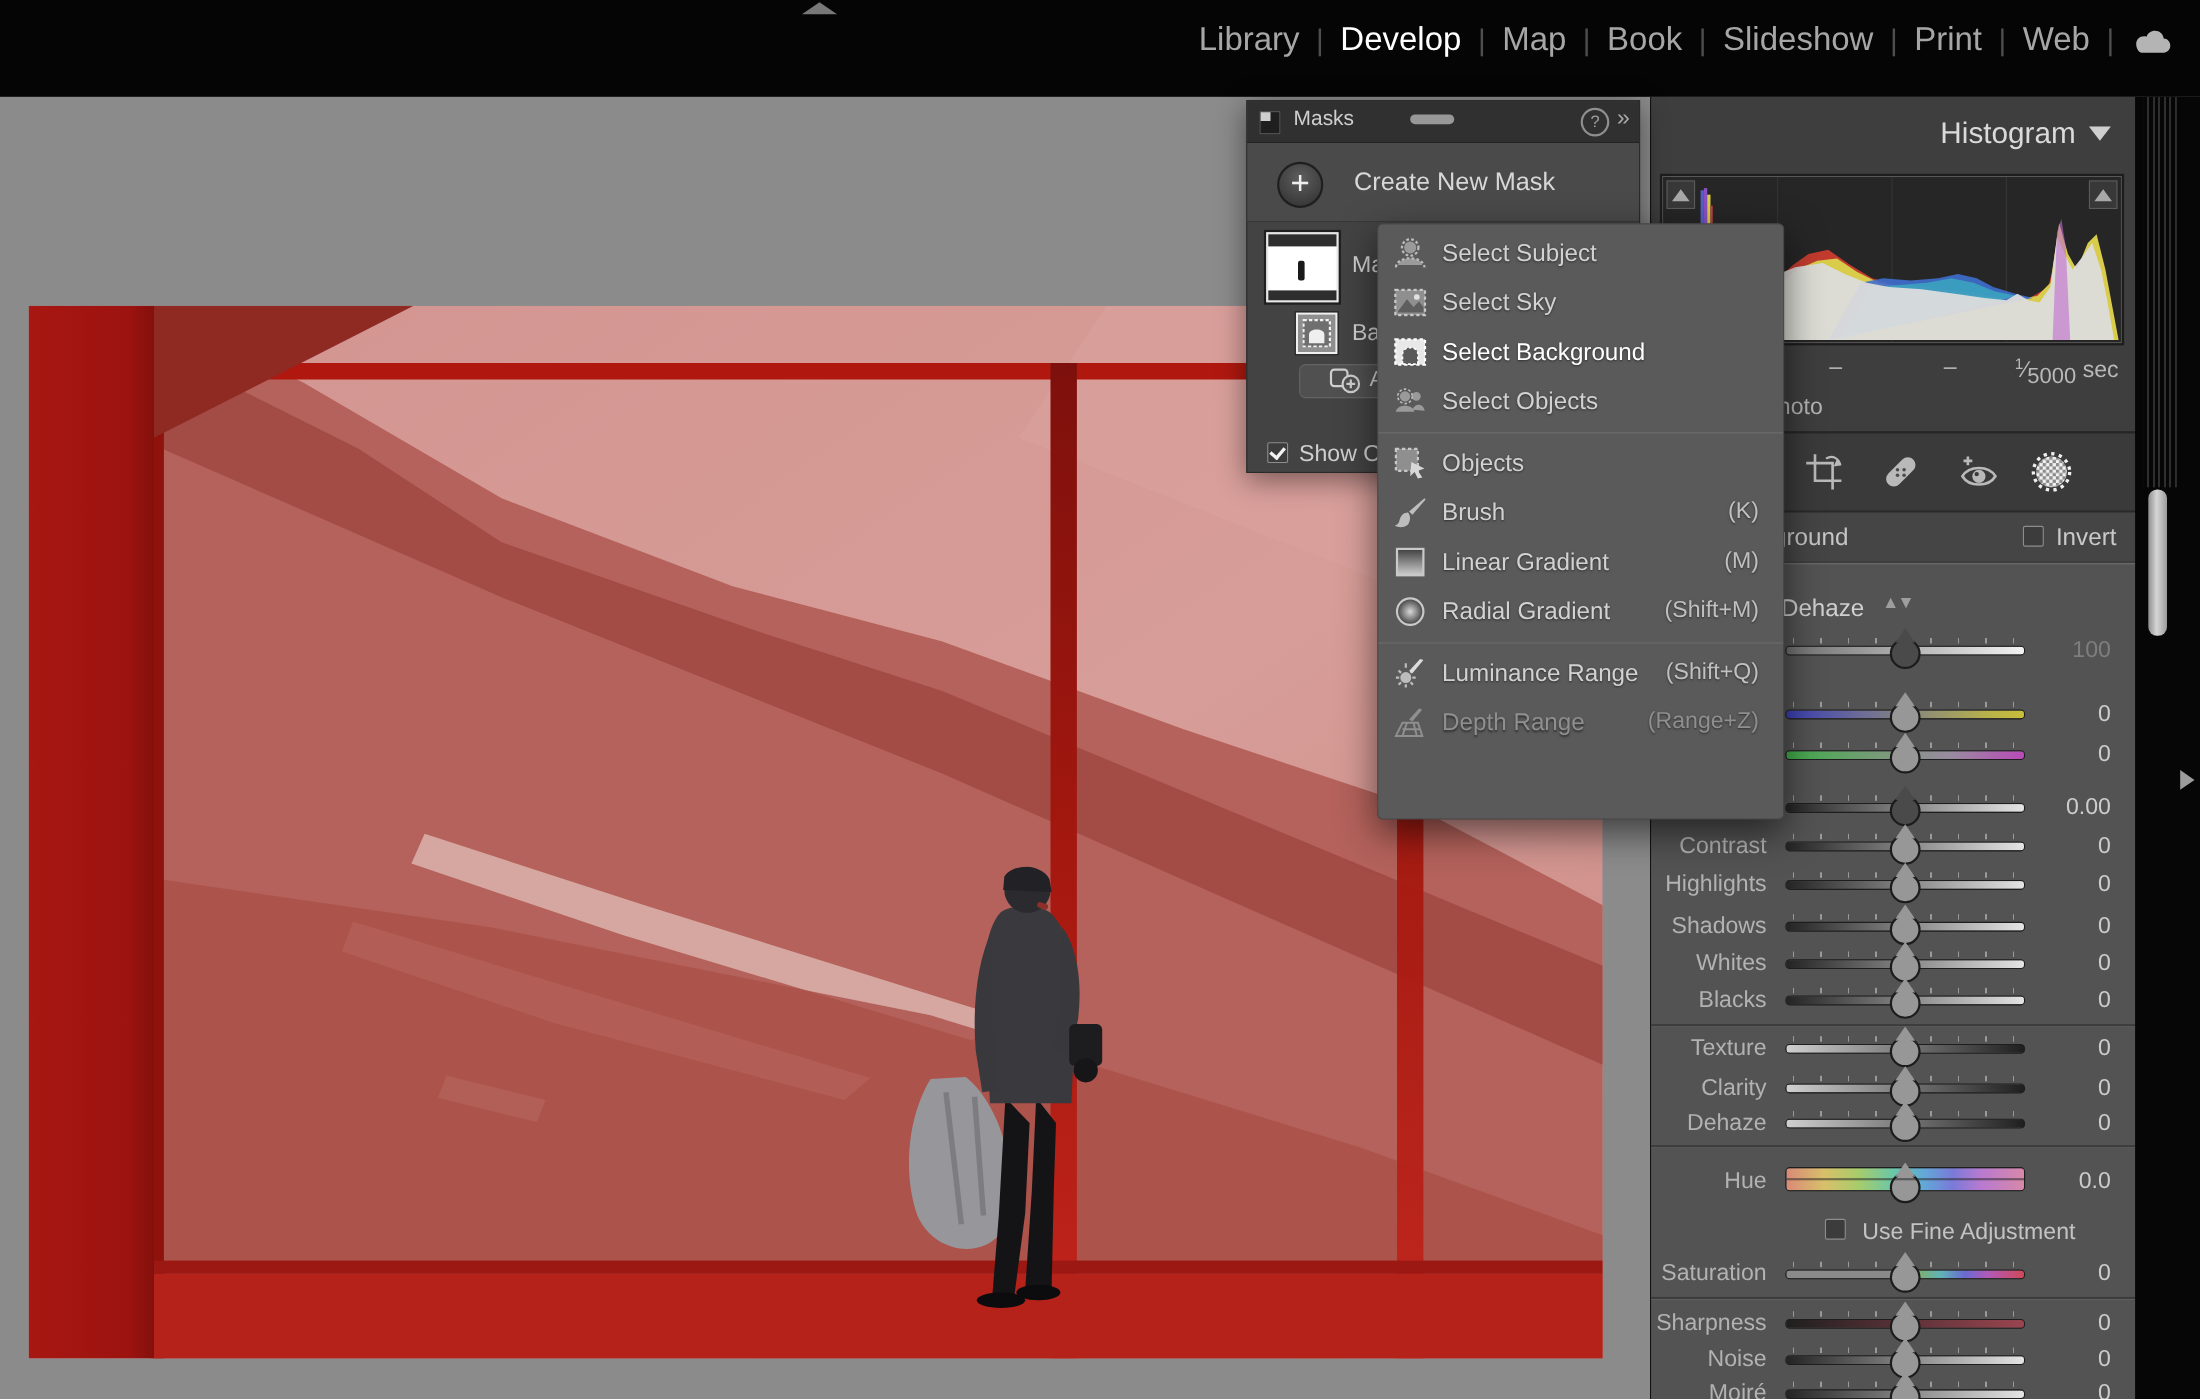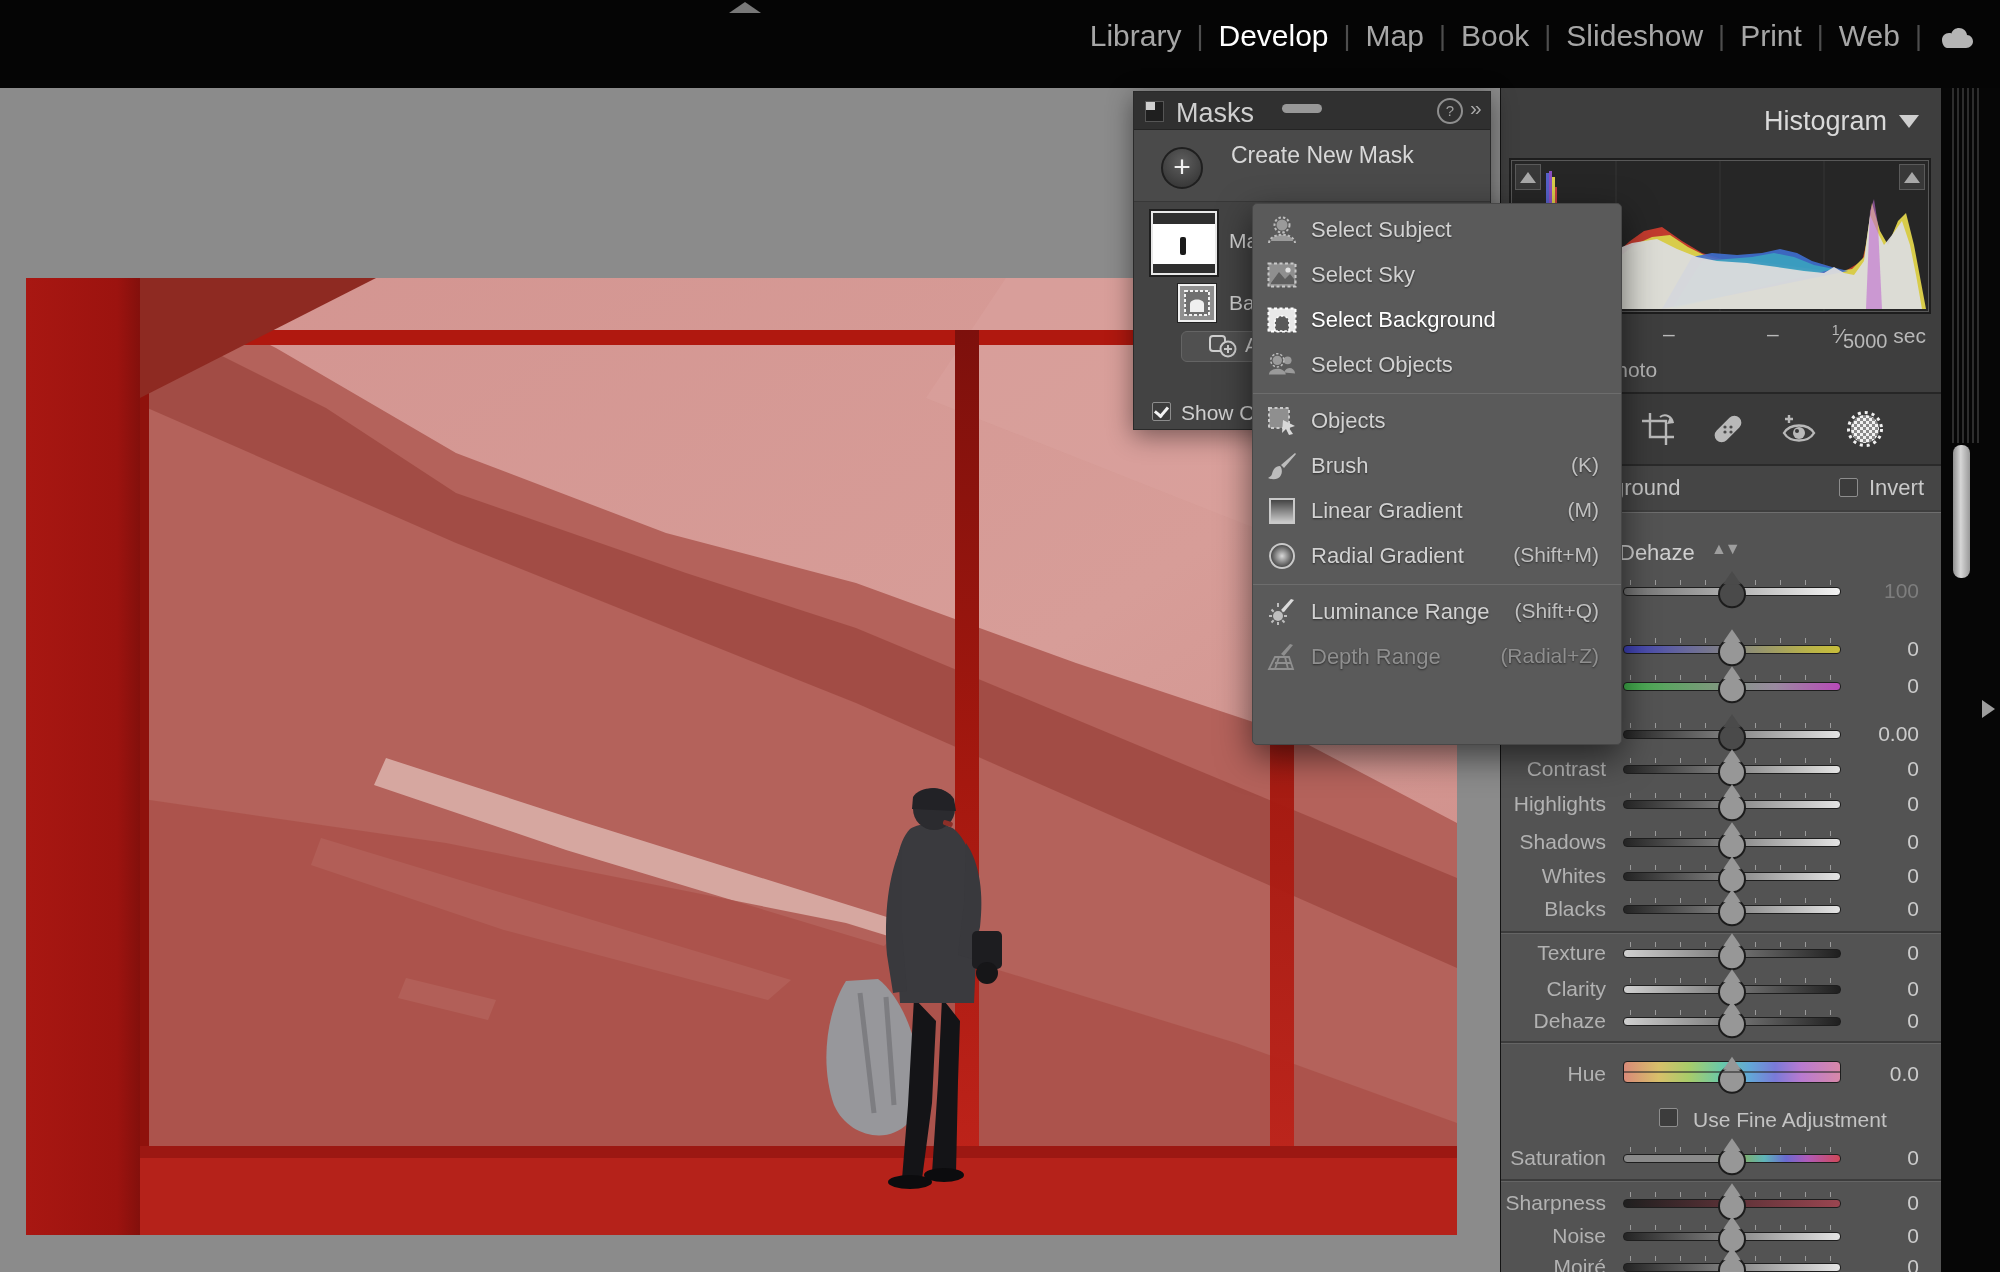--- a/index.html
+++ b/index.html
@@ -75,30 +75,30 @@
   .thumb{position:absolute;left:12px;top:357px;width:17px;height:133px;border-radius:8px;
     background:linear-gradient(90deg,#8f8f8f,#d6d6d6 45%,#9a9a9a);cursor:grab;}
   .expand-arrow{position:absolute;left:41px;top:612px;width:0;height:0;cursor:pointer;
     border-top:9px solid transparent;border-bottom:9px solid transparent;border-left:13px solid #9c9c9c;}
   
   .maskspanel{position:absolute;left:1133px;top:91px;width:356px;height:337px;background:#434343;z-index:6;
     box-shadow:0 6px 24px rgba(0,0,0,.45);border:1px solid #2a2a2a;}
   .mp-header{position:absolute;left:0;top:0;width:100%;height:37px;background:#303030;border-bottom:1px solid #242424;}
   .mp-winicon{position:absolute;left:11px;top:9px;width:17px;height:19px;background:#1f1f1f;border:1px solid #555;}
   .mp-winicon::after{content:"";position:absolute;left:0;top:0;width:9px;height:8px;background:#cfcfcf;}
-  .mp-title{position:absolute;left:42px;top:6px;font-size:27px;color:#cfcfcf;}
+  .mp-title{position:absolute;left:42px;top:6px;font-size:19px;color:#cfcfcf;}
   .mp-pill{position:absolute;left:148px;top:12px;width:40px;height:9px;border-radius:5px;background:#989898;cursor:grab;}
   .mp-help{position:absolute;left:303px;top:6px;width:22px;height:22px;border:2px solid #8f8f8f;border-radius:50%;
     color:#9f9f9f;font-size:15px;text-align:center;line-height:22px;cursor:pointer;}
   .mp-more{position:absolute;left:336px;top:4px;font-size:21px;color:#a8a8a8;cursor:pointer;}
   .mp-create{position:absolute;left:0;top:38px;width:100%;height:71px;background:#4a4a4a;border-bottom:1px solid #383838;cursor:pointer;}
   .plusbtn{position:absolute;left:27px;top:17px;width:38px;height:38px;border-radius:50%;
     background:radial-gradient(circle at 50% 35%,#5e5e5e,#2f2f2f);border:2px solid #1f1f1f;
     color:#efefef;font-size:30px;line-height:36px;text-align:center;}
-  .mp-create-label{position:absolute;left:97px;top:12px;font-size:23px;color:#d8d8d8;}
+  .mp-create-label{position:absolute;left:97px;top:22px;font-size:23px;color:#d8d8d8;}
   .mask-thumb{position:absolute;left:17px;top:119px;width:62px;height:60px;background:#ffffff;
     border:2px solid #e8e8e8;outline:2px solid #1f1f1f;cursor:pointer;}
   .mask-thumb .band-t{position:absolute;left:0;top:0;width:100%;height:11px;background:#2e2e2e;}
   .mask-thumb .band-b{position:absolute;left:0;bottom:0;width:100%;height:9px;background:#2e2e2e;}
   .mask-thumb .fig{position:absolute;left:27px;top:24px;width:6px;height:18px;background:#1a1a1a;border-radius:2px;}
   .mask-label{position:absolute;left:95px;top:137px;font-size:21px;color:#d2d2d2;white-space:nowrap;}
   .bg-thumb{position:absolute;left:44px;top:192px;width:34px;height:34px;background:#8f8f8f;
     border:2px solid #f0f0f0;outline:1px solid #222;cursor:pointer;display:flex;align-items:center;justify-content:center;}
   .bg-label{position:absolute;left:95px;top:199px;font-size:21px;color:#cfcfcf;white-space:nowrap;}
   .addbtn{position:absolute;left:47px;top:239px;width:250px;height:29px;background:#505050;border:1px solid #646464;
@@ -595,17 +595,17 @@
     </div>
     <div class="mitem disabled">
       <span class="micon">
         <svg width="30" height="28" viewBox="0 0 30 28" stroke="#8f8f8f" stroke-width="1.8" fill="none">
           <path d="M8 14 L2 26 L26 26 L22 14 Z"></path>
             <path d="M8 20 h16 M12 14 l-4 12 M18 14 l3 12"></path>
           <path d="M26 2 L17 13 L14 11 L23 1 Z" fill="#8f8f8f" stroke="none"></path>
         </svg>
       </span>
       <span class="mlabel">Depth Range</span>
-      <span class="mkey">(Radial+Z)</span>
+      <span class="mkey">(Range+Z)</span>
     </div>
   </div>
 
 </div>
 
 </body></html>

